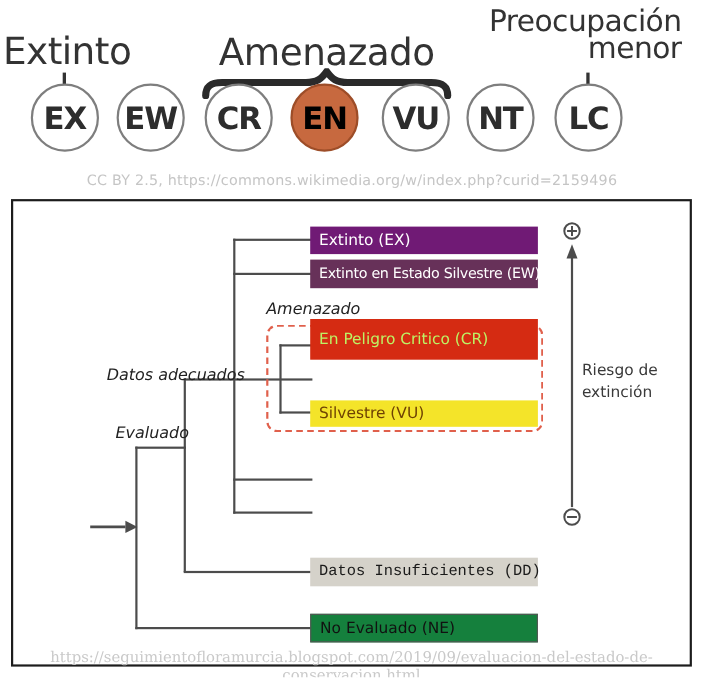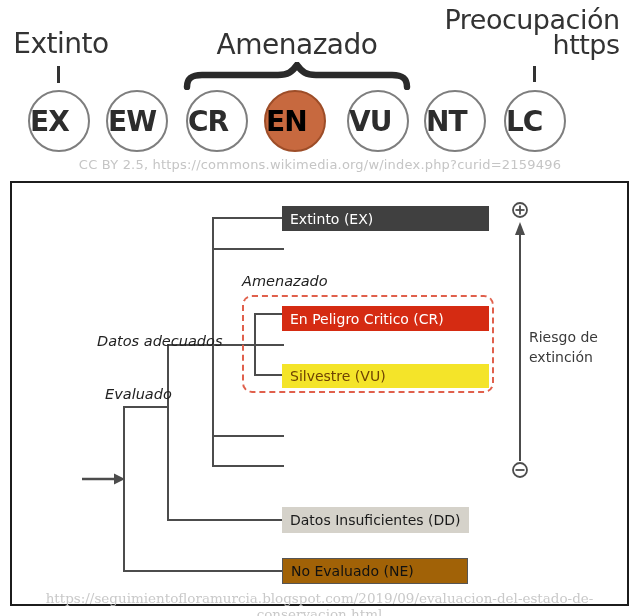--- a/index.html
+++ b/index.html
@@ -1,26 +1,26 @@
 <!DOCTYPE html>
 <html style="--line: #4c4c4c; --dash: #e0604c; --frame-border: #1c1c1c; --credit-text: #c5c5c5; --url-text: #c9c9c9; --heading-text: #333333; --circle-border: #7e7e7e; --circle-text: #2d2d2d; --brace: #2a2a2a;"><head>
 <meta charset="utf-8">
 <style>
   html,body{margin:0;padding:0;background:#ffffff;}
   .canvas{position:relative;width:640px;height:616px;background:#ffffff;overflow:hidden;
           font-family:"DejaVu Sans","Liberation Sans",sans-serif;}
 
   
-  .big-label{position:absolute;font-size:28px;font-weight:500;color:var(--heading-text,#333);
+  .big-label{position:absolute;font-size:34px;font-weight:500;color:var(--heading-text,#333);
              white-space:nowrap;transform:translateX(-50%);letter-spacing:-.5px;}
   .big-label.two-line{font-size:27px;line-height:25px;text-align:right;}
   .tick{position:absolute;width:3px;background:var(--heading-text,#333);}
-  .circ{position:absolute;top:90px;width:62px;height:62px;border-radius:50%;
+  .circ{position:absolute;top:76px;width:62px;height:62px;border-radius:50%;
         background:#fff;border:2px solid var(--circle-border,#7e7e7e);box-sizing:border-box;
-        display:flex;align-items:center;}
+        display:flex;align-items:center;justify-content:center;}
   .circ span{font-size:28px;font-weight:bold;color:var(--circle-text,#2d2d2d);letter-spacing:-1px;}
   .brace{position:absolute;left:182px;top:62px;}
   .brace-path{stroke:var(--brace,#2a2a2a);fill:none;stroke-width:6.5;stroke-linecap:round;}
   .credit{position:absolute;left:0;right:0;top:157px;text-align:center;font-size:13px;
           color:var(--credit-text,#c5c5c5);letter-spacing:.2px;}
 
   
   .frame{position:absolute;left:10px;top:181px;width:615px;height:421px;
          border:2px solid var(--frame-border,#1c1c1c);background:#fff;}
   .frame *{box-sizing:border-box;}
@@ -49,21 +49,21 @@
     <div class="big-label" style="left:61px;top:27px">Extinto</div>
     <div class="tick" style="left:57px;top:66px;height:17px"></div>
 
     <div class="big-label" style="left:297px;top:28px">Amenazado</div>
     <svg class="brace" width="230" height="28" viewBox="0 0 230 28">
       <path class="brace-path" d="M 5 25 C 5 16, 10 13, 20 13 L 96 13 C 106 13, 110 10, 115 3 C 120 10, 124 13, 134 13 L 210 13 C 220 13, 225 16, 225 25"></path>
     </svg>
 
     <div class="big-label two-line" style="left:532px;top:7px">
       <div>Preocupación</div>
-      <div>https</div>
+      <div>menor</div>
     </div>
     <div class="tick" style="left:533px;top:66px;height:16px"></div>
 
     <div class="circ" style="left:28px">
         <span>EX</span>
       </div>
     <div class="circ" style="left:106px">
         <span>EW</span>
       </div>
     <div class="circ" style="left:186px">
@@ -106,25 +106,26 @@
       <line class="arrow-stroke" x1="2" y1="8" x2="34" y2="8" stroke-width="2.5"></line>
       <polygon class="arrow-fill" points="34,2.5 34,13.5 45,8"></polygon>
     </svg>
 
     <div class="dashed-rect"></div>
     <div class="it-label" style="left:230px;top:90px">Amenazado</div>
 
     <div class="it-label" style="left:85px;top:150px">Datos adecuados</div>
     <div class="it-label" style="left:93px;top:203px">Evaluado</div>
 
-    <div class="cbox" style="left: 270px; top: 23px; width: 207px; height: 25px; background: #404040; color: rgb(255, 255, 255);">Extinto (EX)</div>
-    <div class="cbox" style="left: 270px; top: 123px; width: 207px; height: 25px; background: rgb(213, 43, 18); color: #ffffff;">En Peligro Critico (CR)</div>
+    <div class="cbox" style="left: 270px; top: 23px; width: 207px; height: 25px; background: #701a75; color: rgb(255, 255, 255);">Extinto (EX)</div>
+    <div class="cbox small" style="left: 270px; top: 53px; width: 207px; height: 26px; background: rgb(103, 49, 89); color: rgb(255, 255, 255);">Extinto en Estado Silvestre (EW)</div>
+    <div class="cbox" style="left: 270px; top: 107px; width: 207px; height: 37px; background: rgb(213, 43, 18); color: #bef264;">En Peligro Critico (CR)</div>
     <div class="cbox" style="left: 270px; top: 181px; width: 207px; height: 24px; background: rgb(244, 228, 41); color: rgb(110, 66, 3);">Silvestre (VU)</div>
-    <div class="cbox" style="left: 270px; top: 324px; width: 187px; height: 26px; background: rgb(213, 210, 202); color: rgb(26, 26, 26);">Datos Insuficientes (DD)</div>
-    <div class="cbox" style="left: 270px; top: 375px; width: 186px; height: 26px; background: #a16207; color: rgb(17, 17, 17); border: 1.5px solid rgb(85, 85, 85);">No Evaluado (NE)</div>
+    <div class="cbox" style="left: 270px; top: 324px; width: 207px; height: 26px; background: rgb(213, 210, 202); color: rgb(26, 26, 26); font-family: Liberation Mono, monospace;">Datos Insuficientes (DD)</div>
+    <div class="cbox" style="left: 270px; top: 375px; width: 207px; height: 26px; background: #15803d; color: rgb(17, 17, 17); border: 1.5px solid rgb(85, 85, 85);">No Evaluado (NE)</div>
 
     <svg style="position:absolute;left:498px;top:16px" width="20" height="282">
       <g>
         <circle class="arrow-stroke" cx="10" cy="11" r="7" stroke-width="1.8"></circle>
         <line class="arrow-stroke" x1="10" y1="6.5" x2="10" y2="15.5" stroke-width="1.8"></line>
         <line class="arrow-stroke" x1="5.5" y1="11" x2="14.5" y2="11" stroke-width="1.8"></line>
       </g>
       <polygon class="arrow-fill" points="10,23 5,36 15,36"></polygon>
       <line class="arrow-stroke" x1="10" y1="33" x2="10" y2="262" stroke-width="2"></line>
       <g>

